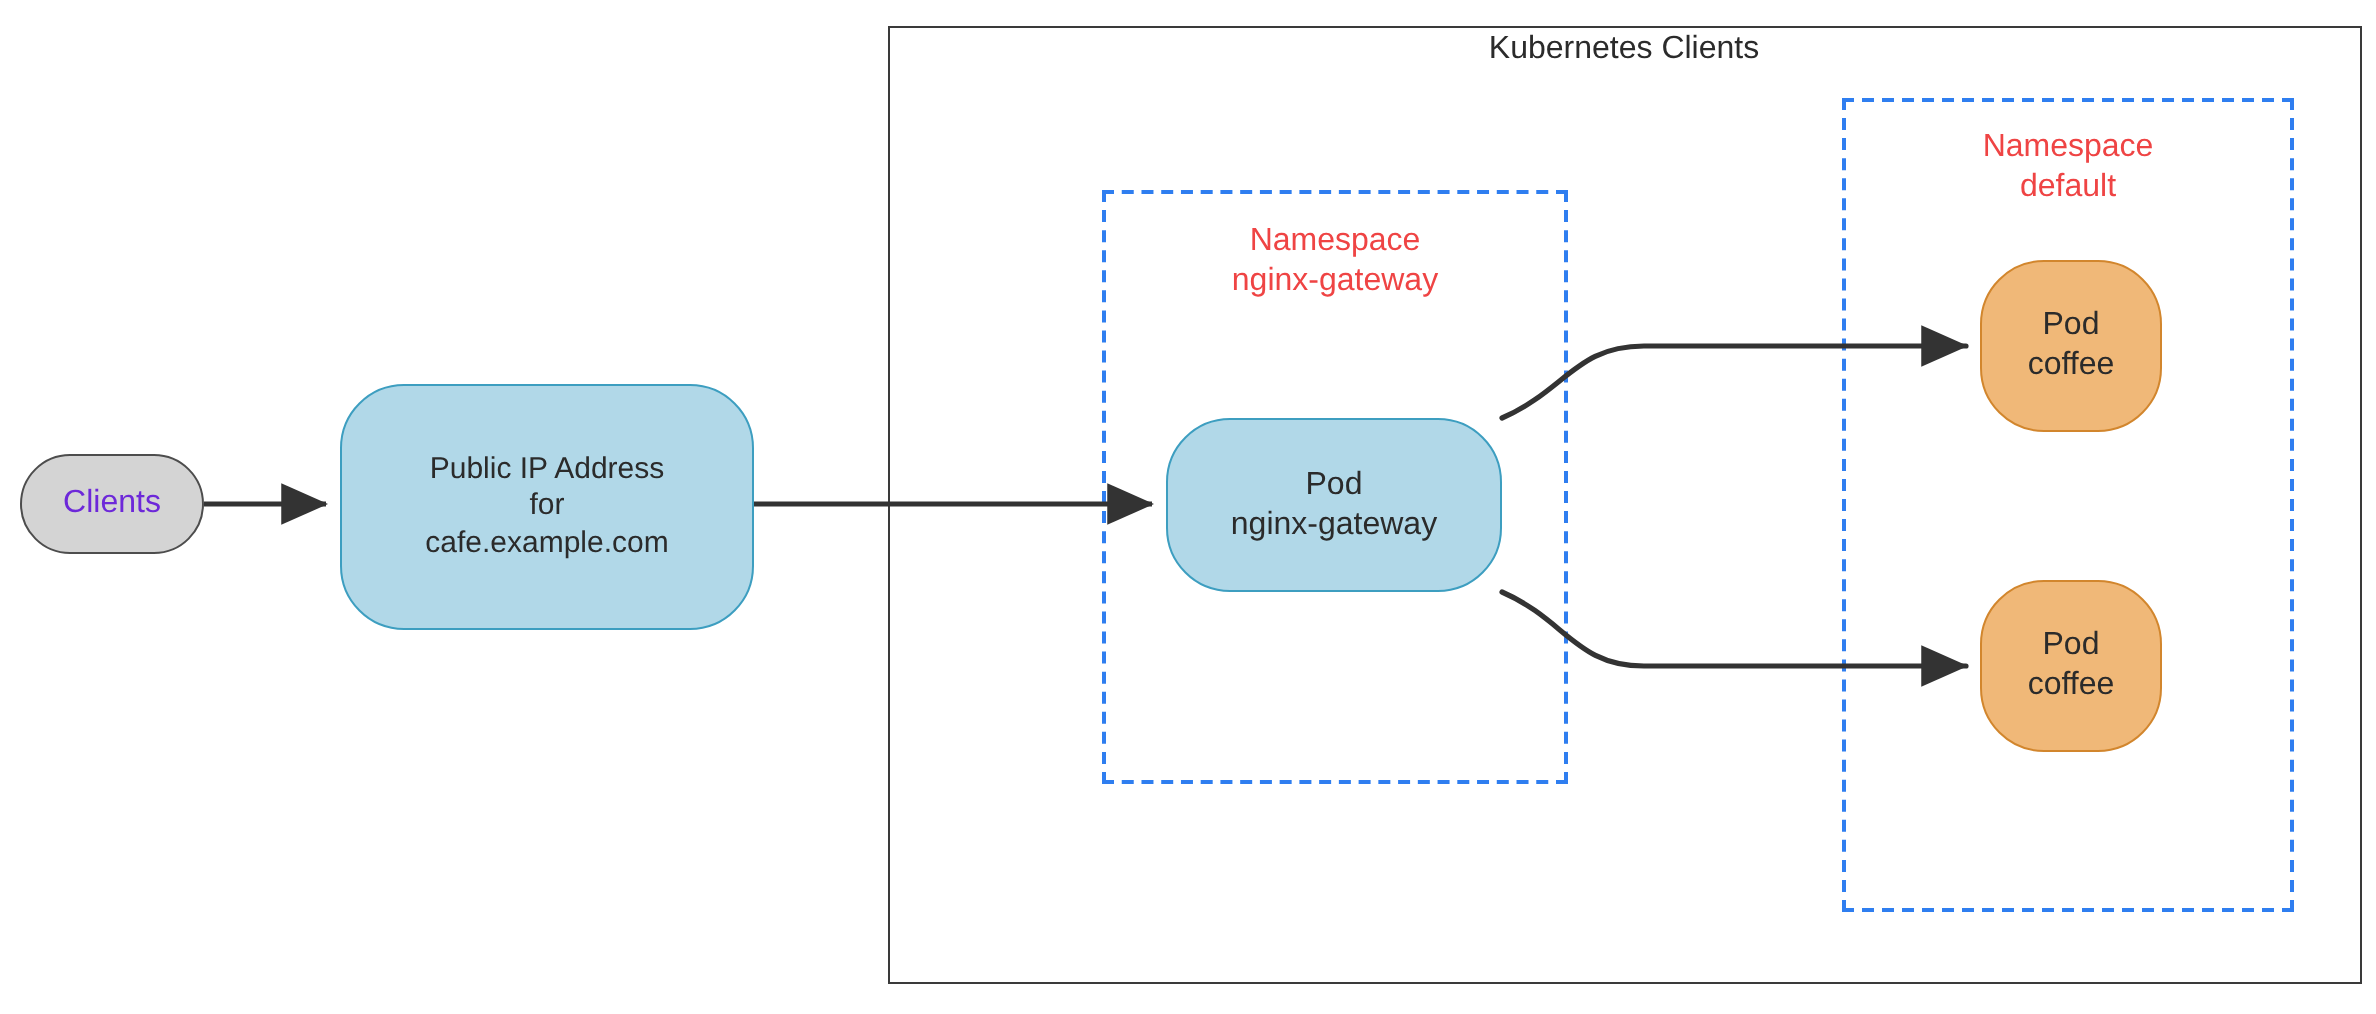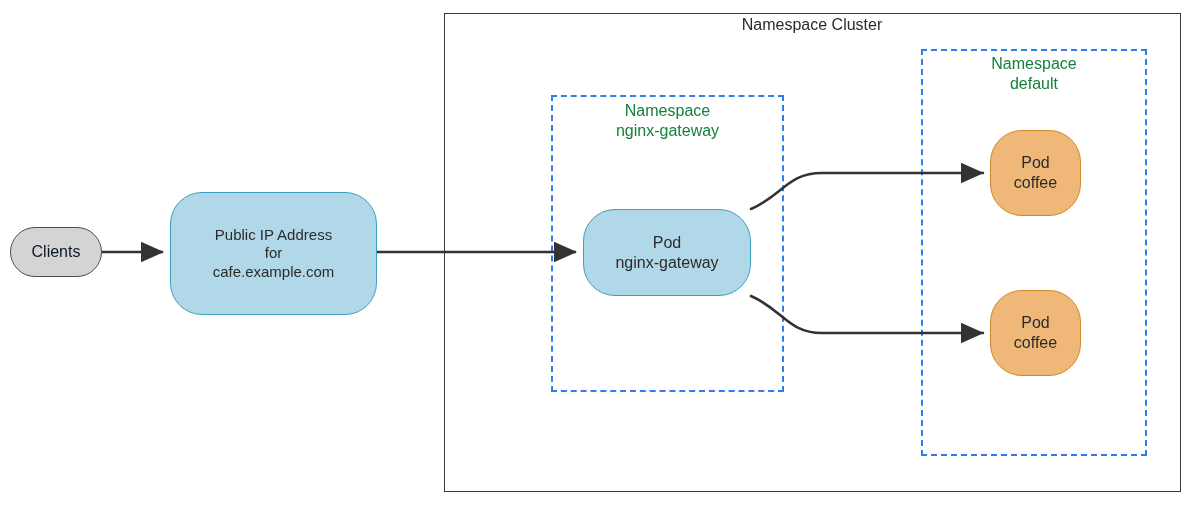--- a/index.html
+++ b/index.html
@@ -53,48 +53,49 @@
   }
   .ns-box {
     position: absolute;
     box-sizing: border-box;
     border: 2px dashed #2f7ef0;
     background: transparent;
   }
   .ns-title {
     position: absolute;
     text-align: center;
-    color: #15803d;
+    color: #ef4444;
     white-space: pre-line;
     line-height: 1.22;
+    margin-top: 10px;
   }
   .clients-node {
     background: #d4d4d4;
     border: 1.4px solid #4d4d4d;
-    color: #0f172a;
+    color: #6d28d9;
   }
   .blue-node {
     background: #b1d8e8;
     border: 1.4px solid #3d9ec0;
     color: #2b2b2b;
   }
   .orange-node {
     background: #f0b878;
     border: 1.4px solid #d2862d;
     color: #2b2b2b;
   }
 </style>
 </head>
 <body>
 
 <div id="canvas">
 
   <div class="cluster-box" style="left:444px; top:13px; width:737px; height:479px;"></div>
 
-  <div class="cluster-title" style="left:662px; top:15px; width:300px; font-size:16px;">Namespace Cluster</div>
+  <div class="cluster-title" style="left:662px; top:15px; width:300px; font-size:16px;">Kubernetes Clients</div>
 
   <div class="ns-box" style="left:551px; top:95px; width:233px; height:297px;"></div>
 
   <div class="ns-title" style="left:551px; top:101px; width:233px; font-size:16px;">Namespace
 nginx-gateway</div>
 
   <div class="ns-box" style="left:921px; top:49px; width:226px; height:407px;"></div>
 
   <div class="ns-title" style="left:921px; top:54px; width:226px; font-size:16px;">Namespace
 default</div>

